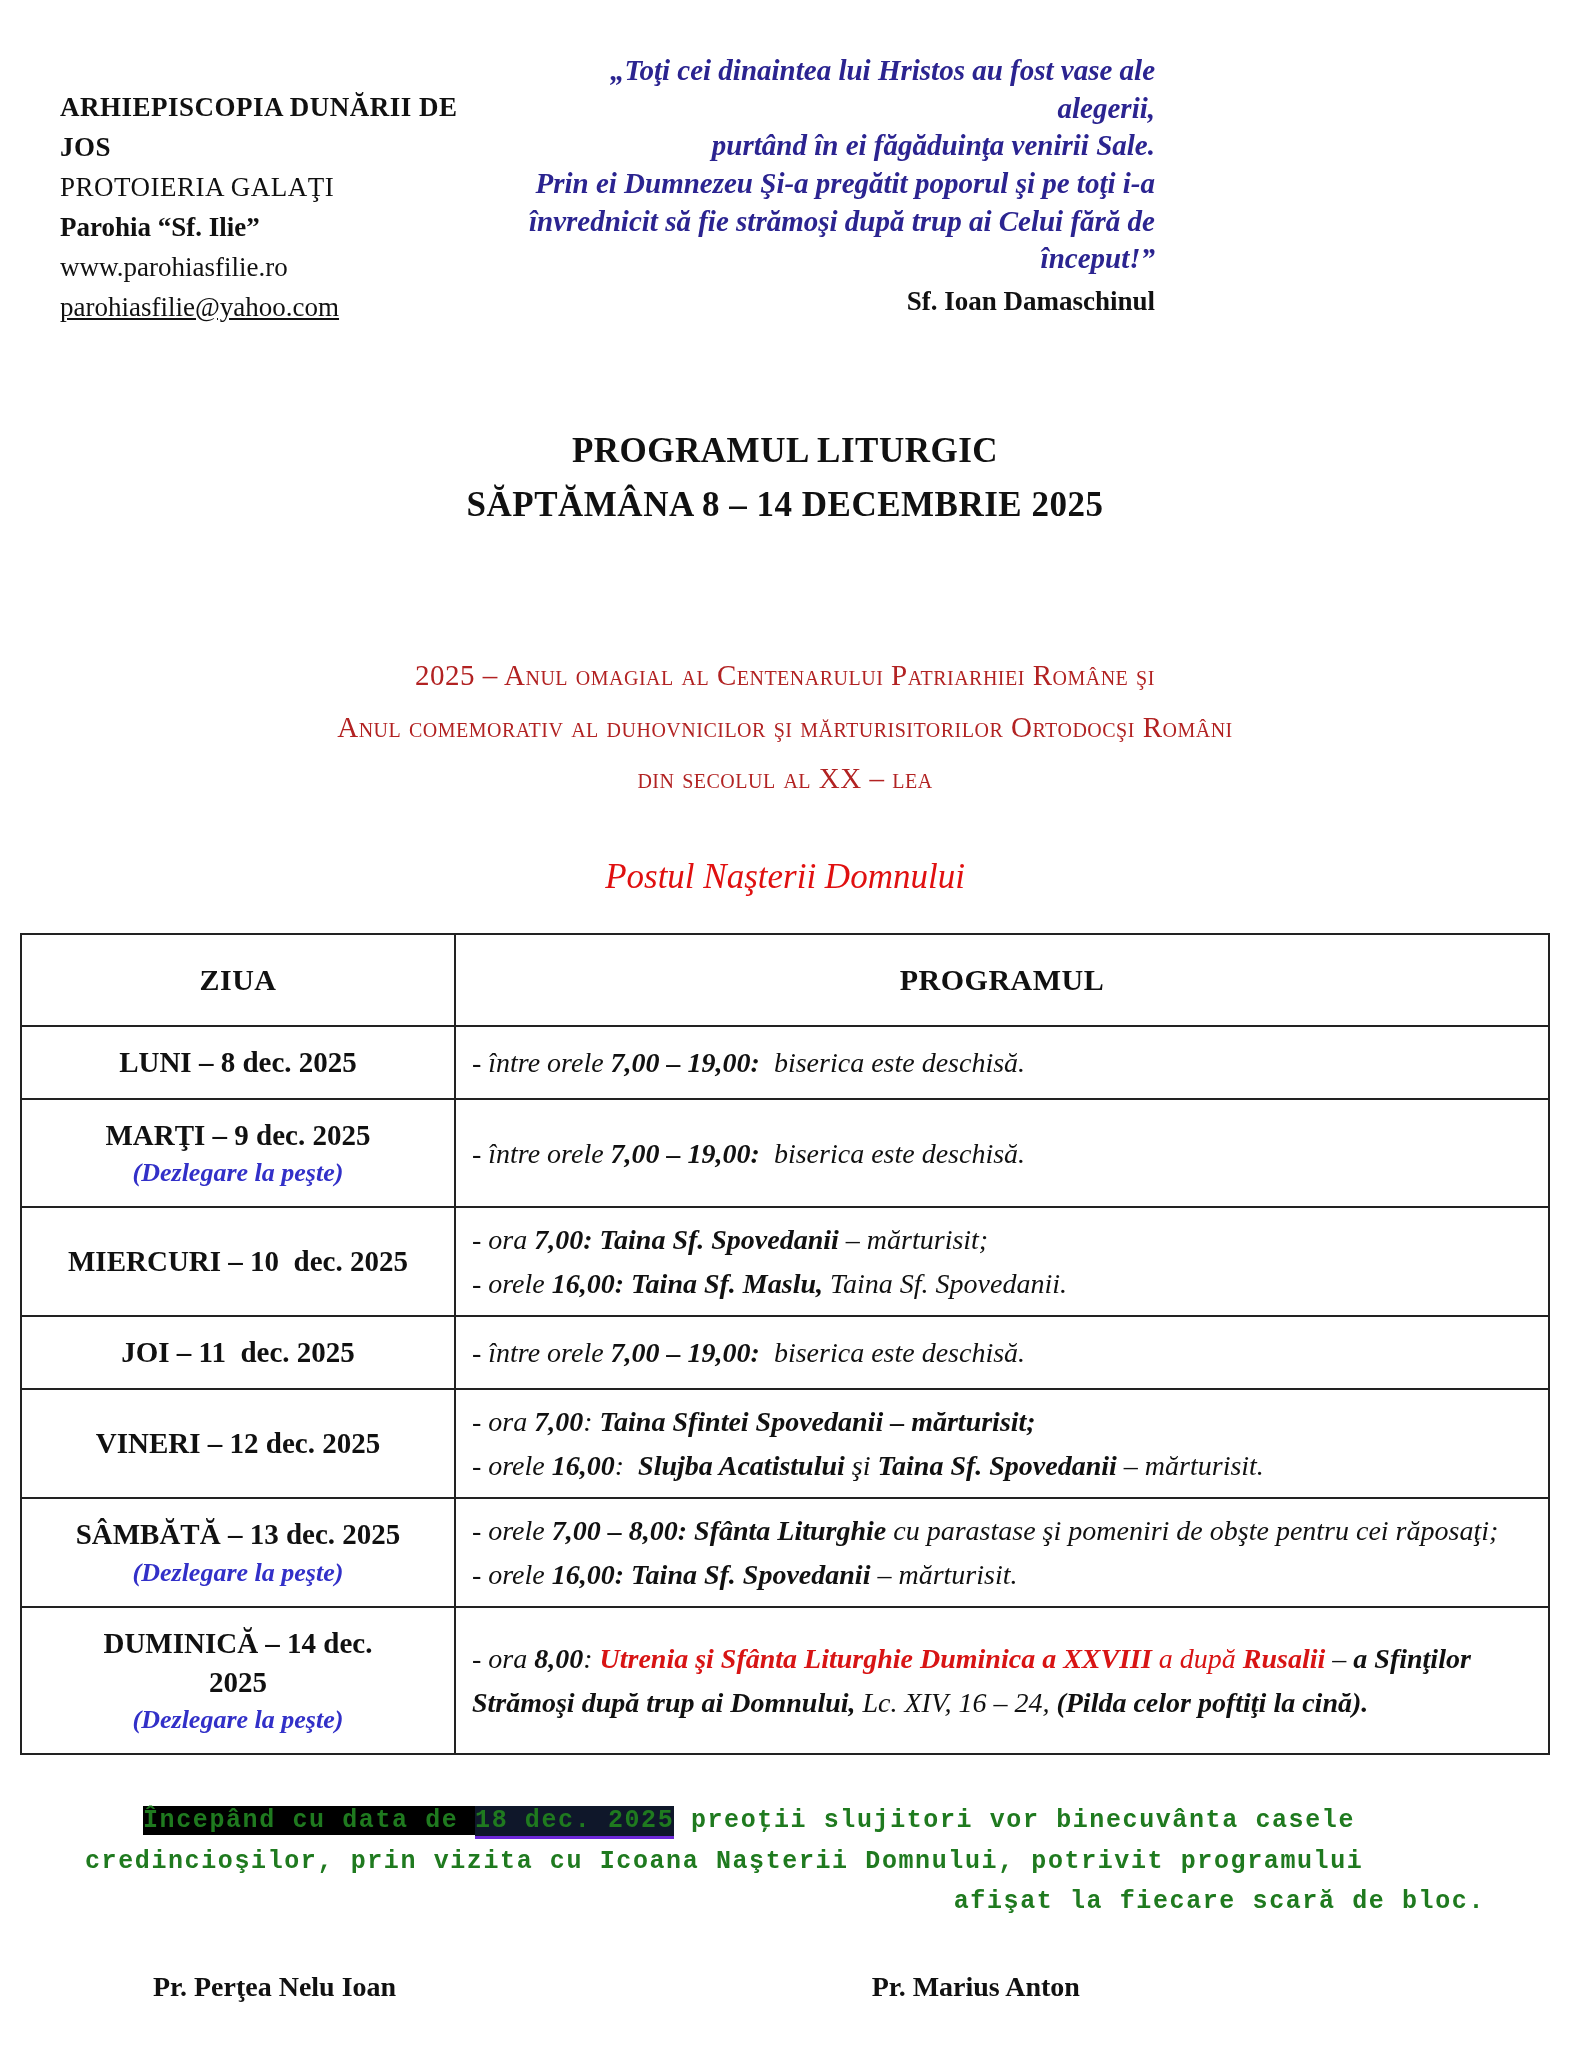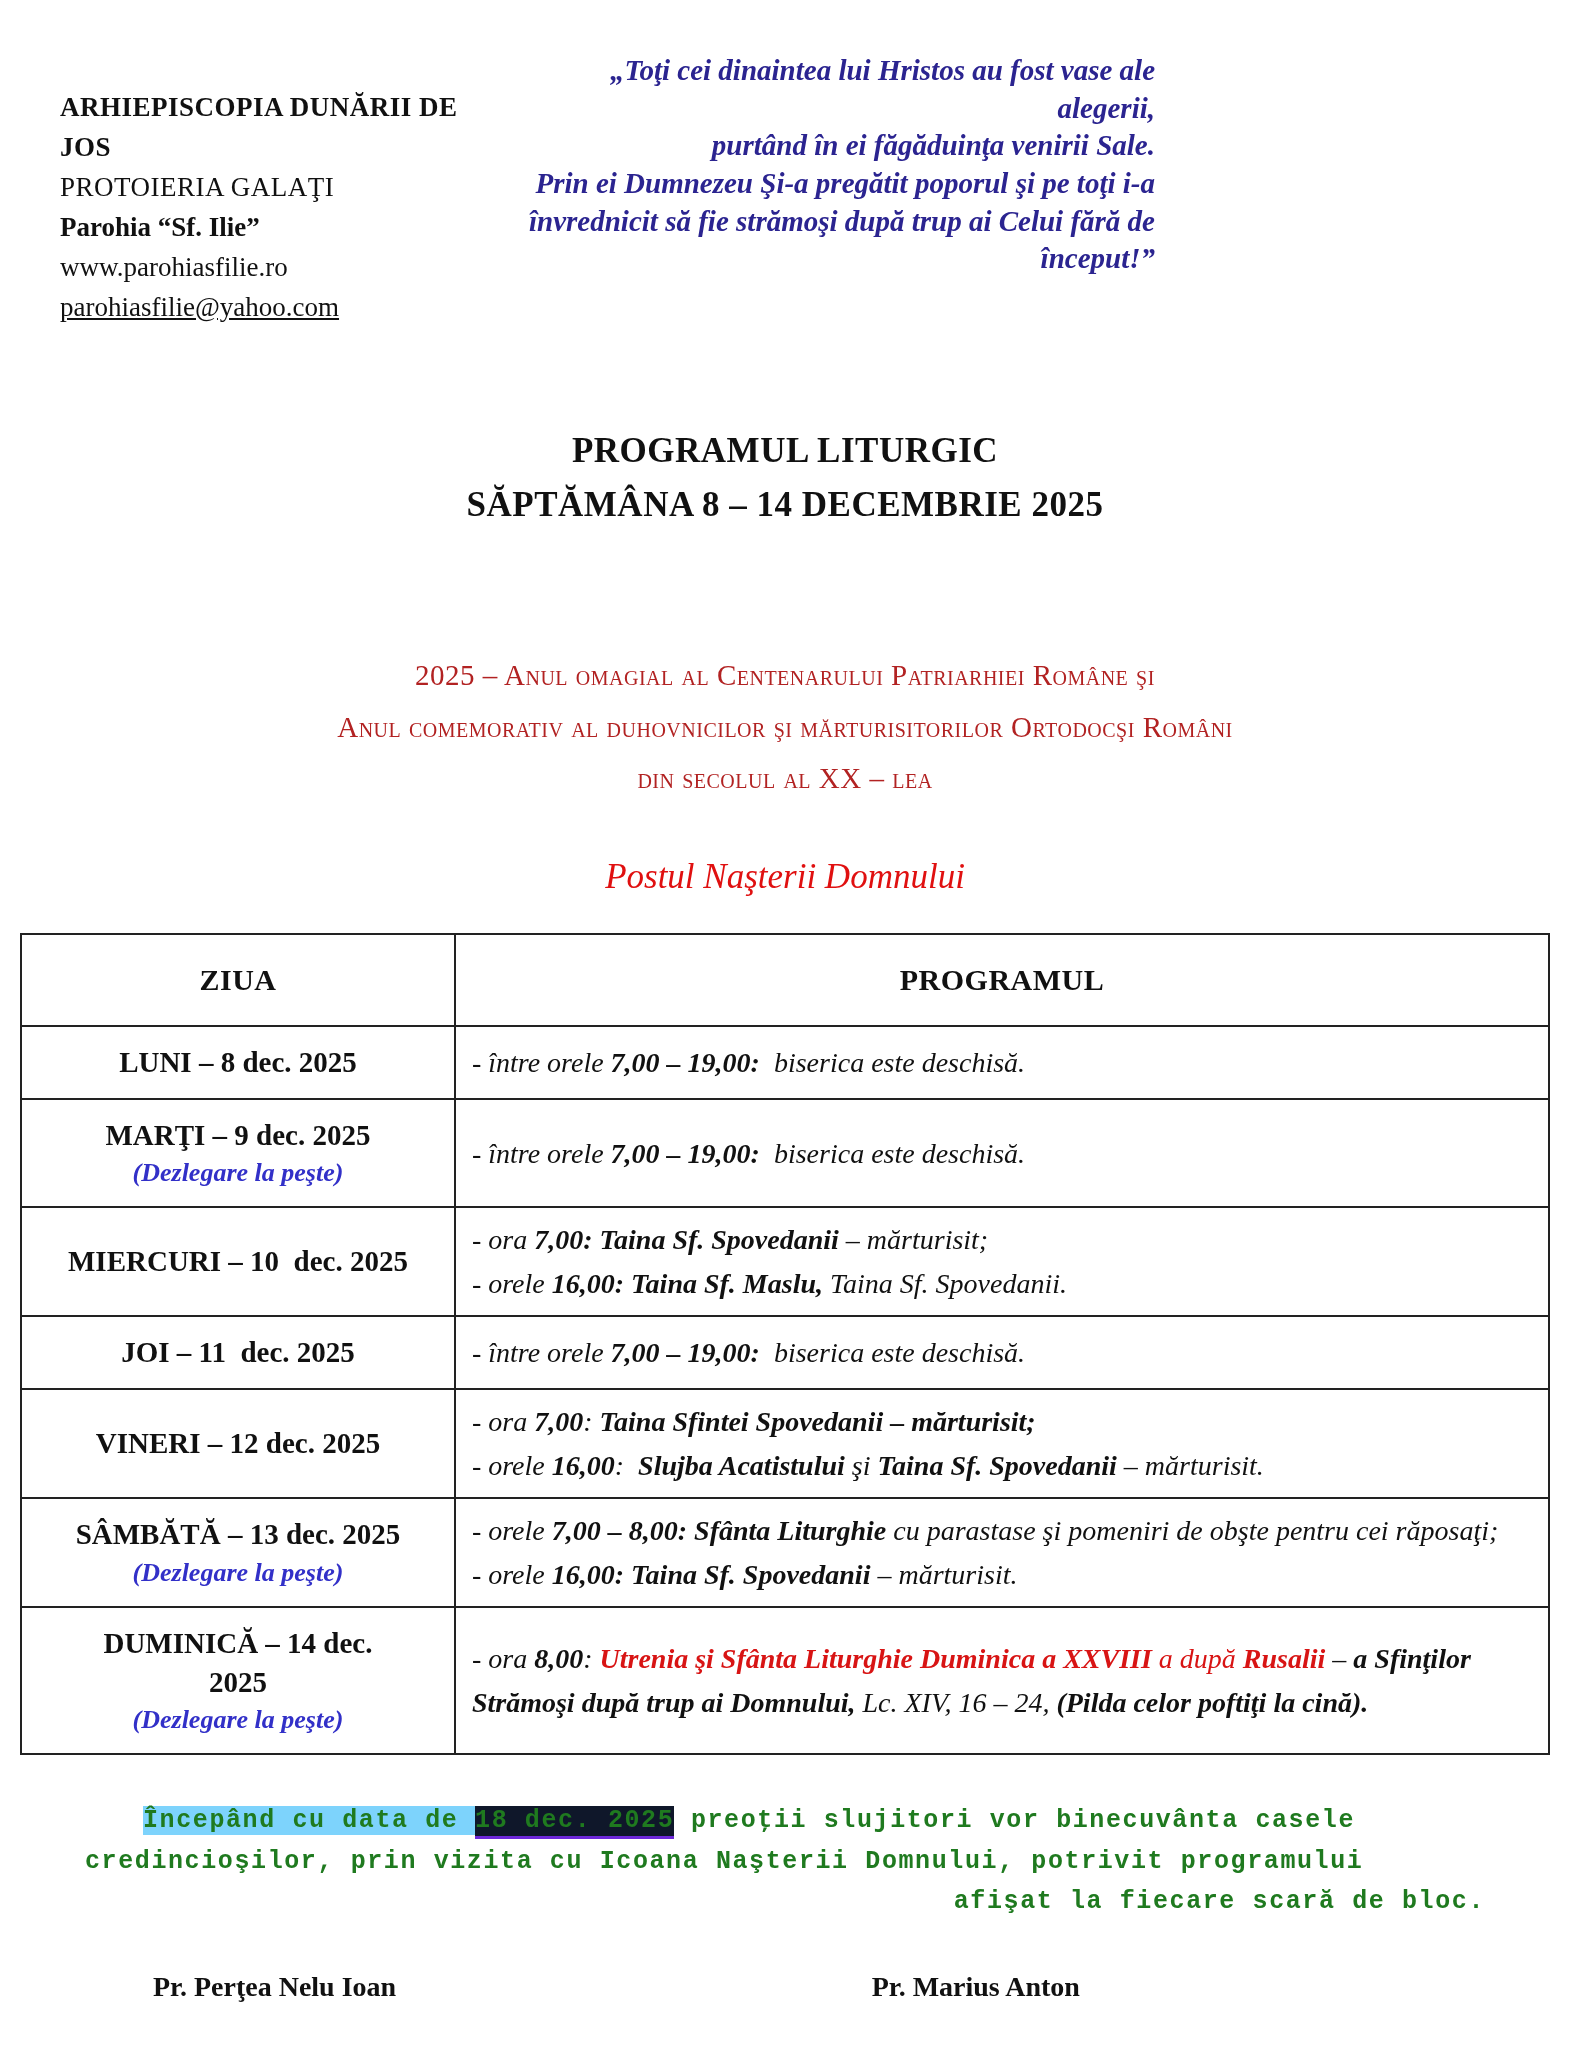--- a/index.html
+++ b/index.html
@@ -37,21 +37,21 @@
   .seg-i{font-style:italic;}
   .seg-bi{font-weight:bold;font-style:italic;}
   .seg-rbi{color:#D81414;font-weight:bold;font-style:italic;}
   .seg-ri{color:#D81414;font-style:italic;}
   
   .ann{margin:46px 85px 0 85px;color:#1F7A1F;font-family:"Liberation Mono","DejaVu Sans Mono",monospace;
     font-weight:bold;font-size:25px;line-height:1.62;letter-spacing:1.6px;}
   .ann .tline:first-child{padding-left:58px;}
   .ann .tline:last-child{text-align:right;}
   .seg-g{}
-  .seg-gh{background:#7dd3fc;}
+  .seg-gh{background:#000000;}
   .seg-ghu{background:#0f172a;border-bottom:3px solid #6d28d9;padding-bottom:1px;}
   
   .footer{display:flex;justify-content:space-between;padding:48px 460px 0 140px;}
   .f-col{font-weight:bold;font-size:28px;}
   .f-name{margin-left:13px;white-space:nowrap;}
   .f-col-right .f-name{margin-left:0;}
   .f-tel{margin-top:96px;white-space:nowrap;}
   .f-col-right .f-tel{margin-left:48px;}
 </style>
 </head>
@@ -68,20 +68,21 @@
       <div class="org-email">parohiasfilie@yahoo.com</div>
     </div>
     <div class="quote-block">
       <div class="quote">
           <div class="tline"><span>„Toţi cei dinaintea lui Hristos au fost vase ale alegerii,</span></div>
           <div class="tline"><span>purtând în ei făgăduinţa venirii Sale.</span></div>
           <div class="tline"><span>Prin ei Dumnezeu Şi-a pregătit poporul şi pe toţi i-a</span></div>
           <div class="tline"><span>învrednicit să fie strămoşi după trup ai Celui fără de</span></div>
           <div class="tline"><span>început!”</span></div>
         </div>
+      <div class="quote-attr">Sf. Ioan Damaschinul</div>
     </div>
   </div>
 
   <div class="main-title">
     <div>PROGRAMUL LITURGIC</div>
     <div>SĂPTĂMÂNA 8 – 14 DECEMBRIE 2025</div>
   </div>
 
   <div class="dedication">
       <div class="tline"><span>2025 – Anul omagial al Centenarului Patriarhiei Române şi</span></div>

